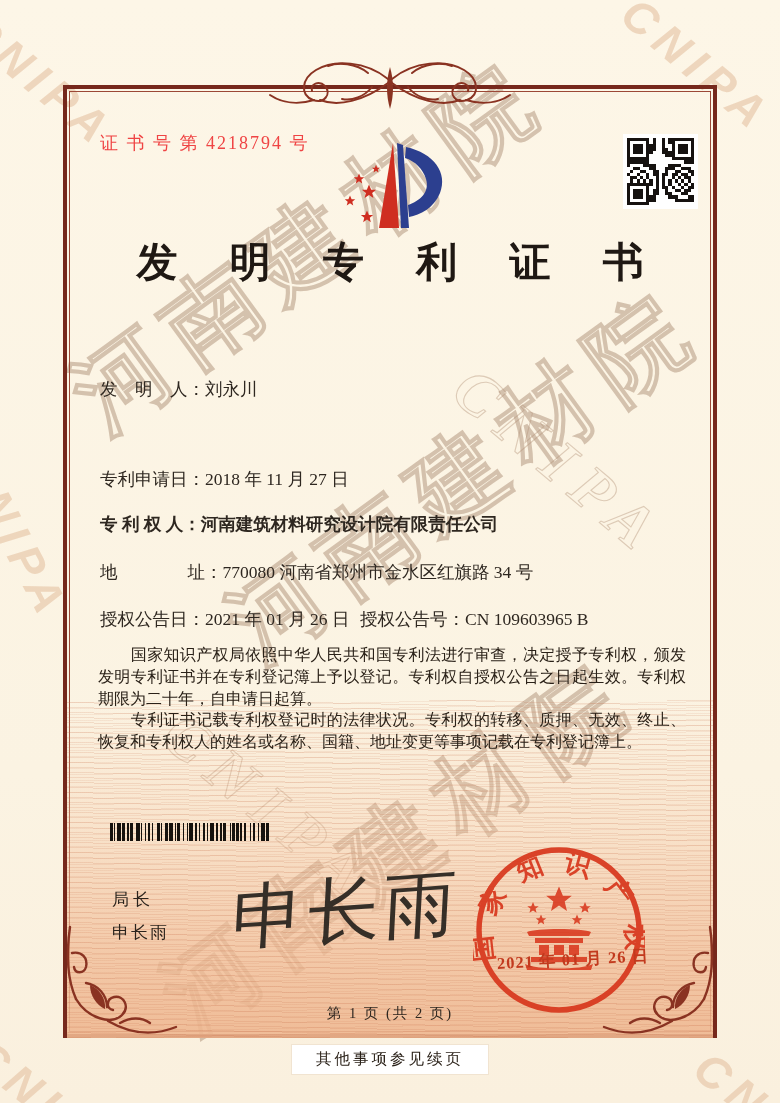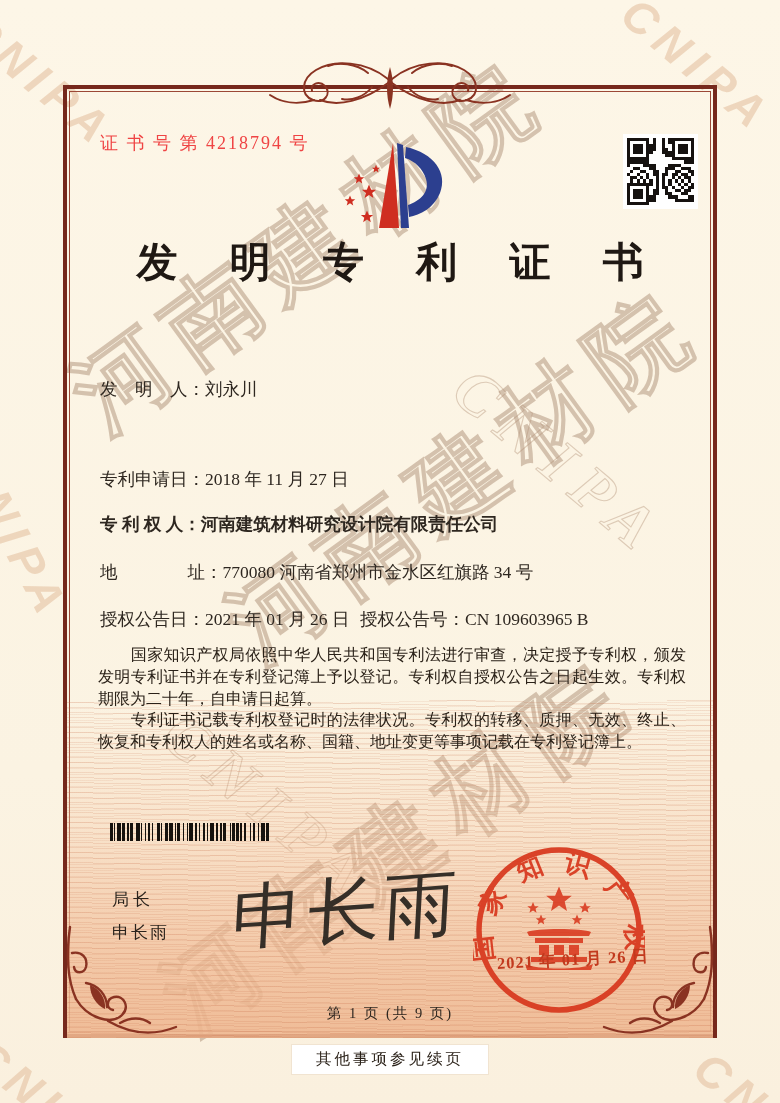--- a/index.html
+++ b/index.html
@@ -789,16 +789,16 @@
       <rect x="62" y="94" width="48" height="5"></rect>
       <rect x="66" y="101" width="10" height="10"></rect>
       <rect x="81" y="101" width="10" height="10"></rect>
       <rect x="96" y="101" width="10" height="10"></rect>
       <rect x="58" y="113" width="56" height="5"></rect>
       <path d="M52,120 C64,126 108,126 120,120 L118,126 L54,126 Z"></path>
     </g>
   </svg>
   <div class="seal-date">2021 年 01 月 26 日</div>
 
-  <div class="page-info">第 1 页 (共 9 页)</div>
+  <div class="page-info">第 1 页 (共 2 页)</div>
   <div class="continuation">其他事项参见续页</div>
 
 </div>
 
 </body></html>

